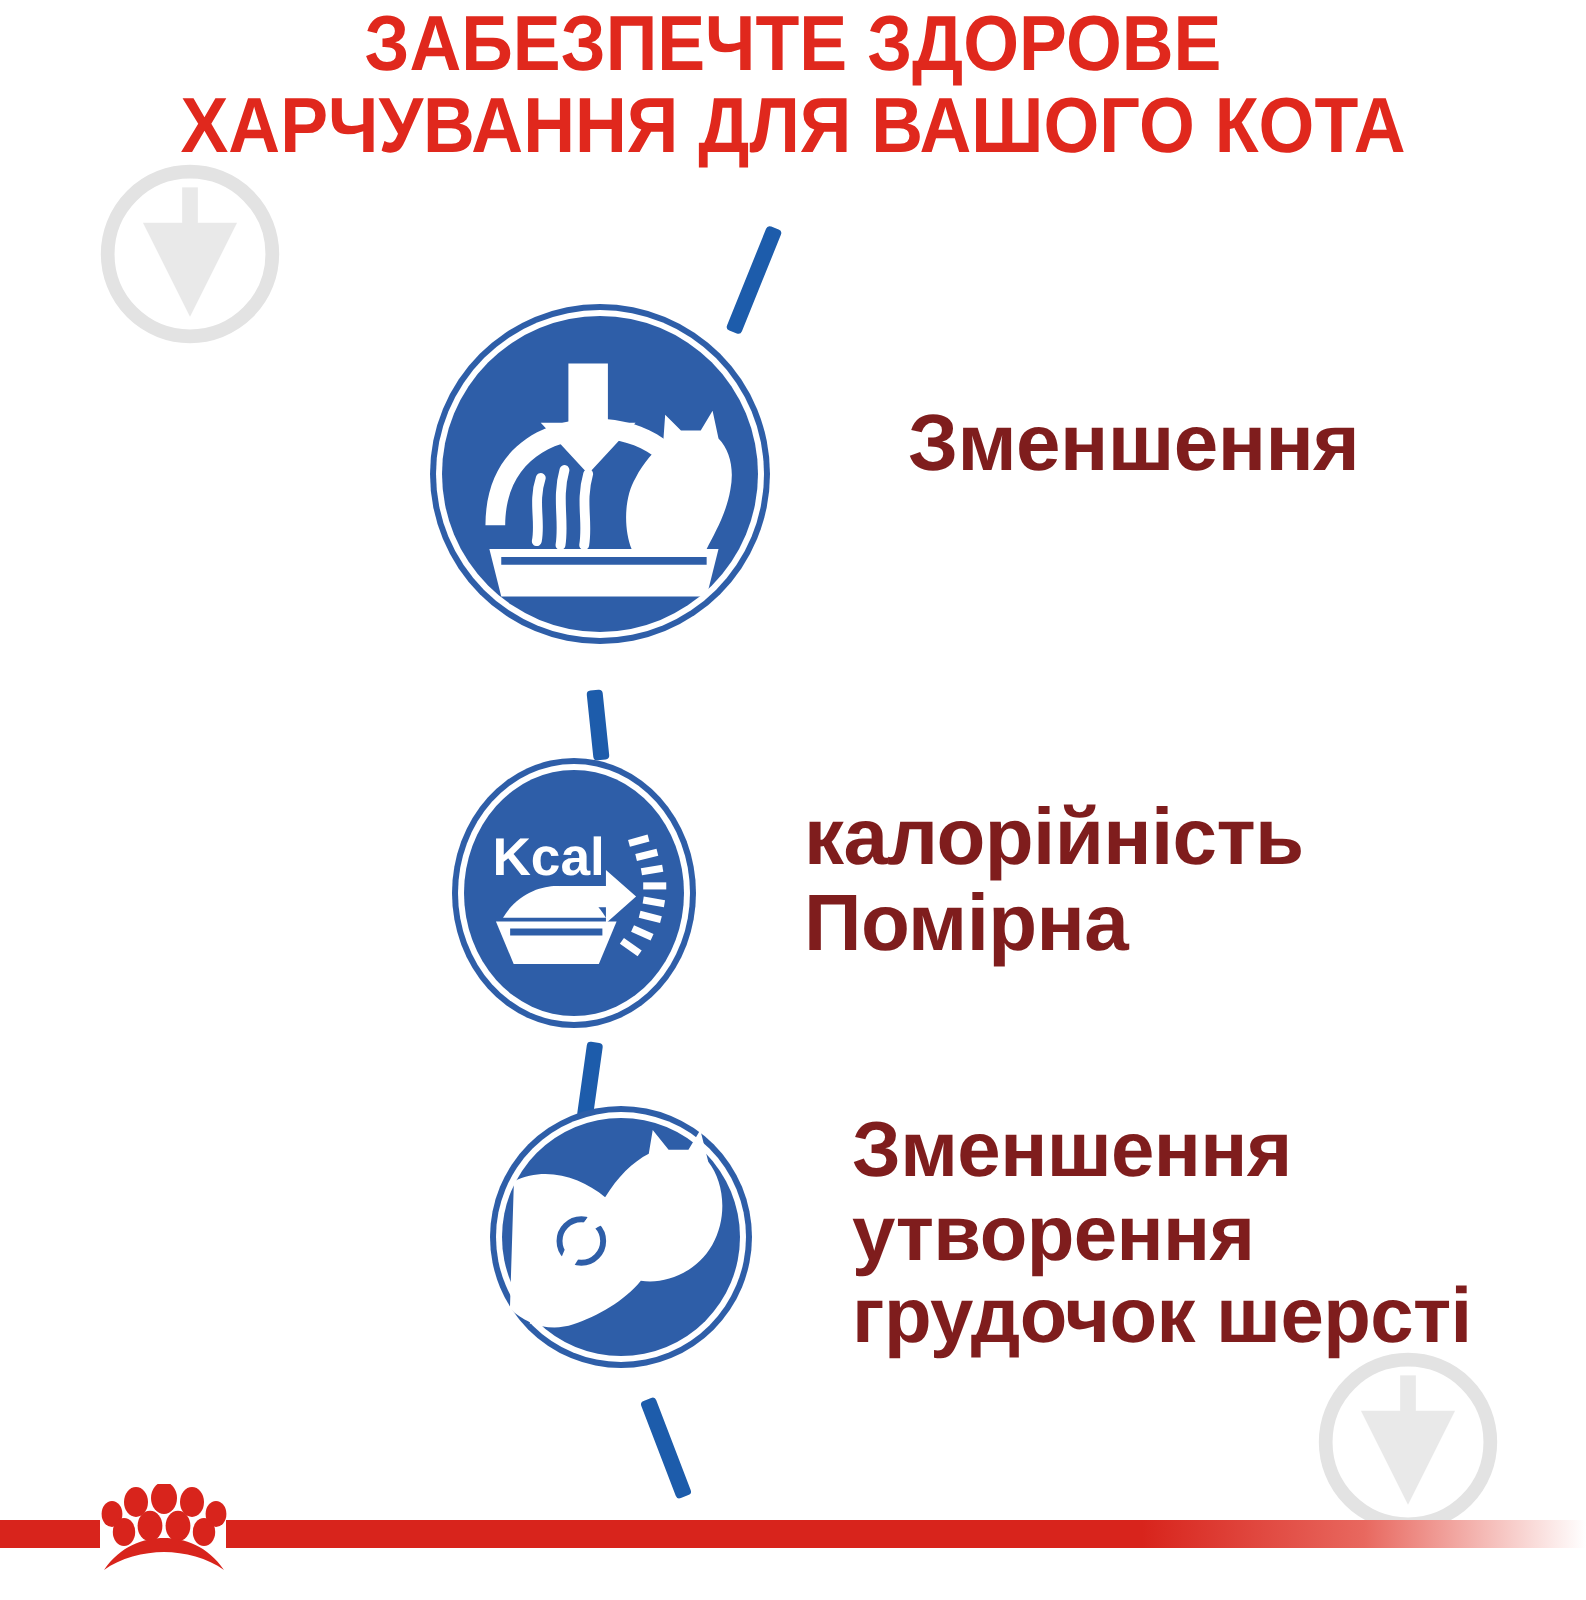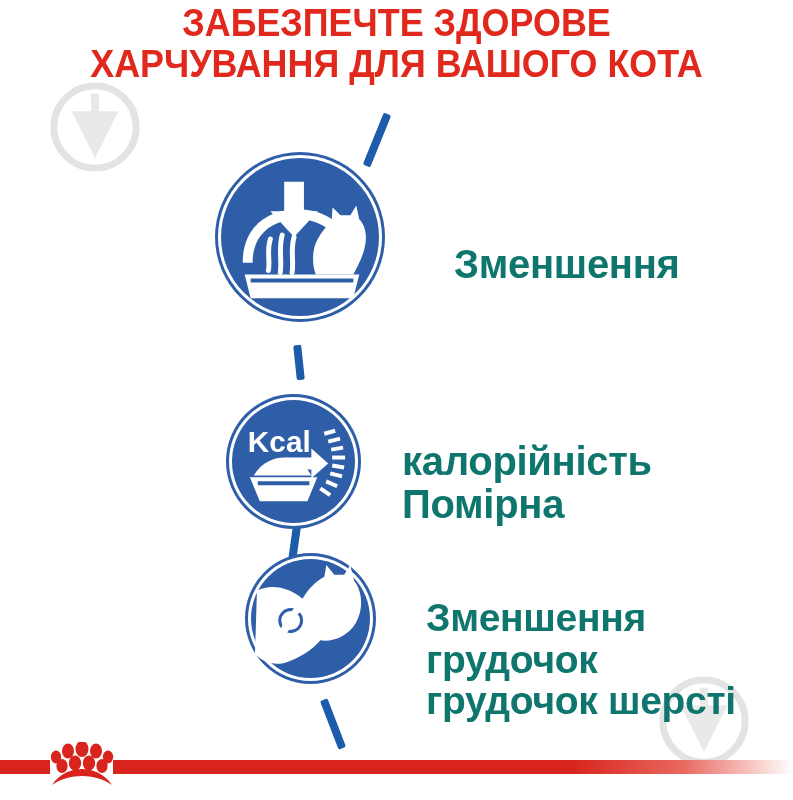--- a/index.html
+++ b/index.html
@@ -40,25 +40,24 @@
     position:absolute;
     border-radius:50%;
     background:#2e5ea8;
     box-shadow:0 0 0 3px #ffffff, 0 0 0 6px #2e5ea8;
   }
   .icon-svg{display:block;width:100%;height:100%;}
 
   
   .feature-text{
     position:absolute;
-    color:#0f766e;
+    color:#7f1d1d;
     font-weight:bold;
     line-height:1.07;
     letter-spacing:-0.3px;
-    margin-top:42px;
   }
   .feature-text .l{display:block;white-space:nowrap;}
 
   
   .footer-bar{
     position:absolute;
     left:0;top:760px;height:14px;width:793px;
     background:linear-gradient(to right,#d8241c 0%,#d8241c 72%,#e8685f 86%,#ffffff 100%);
   }
   .footer-gap{
@@ -111,21 +110,21 @@
 
       <path d="M96 118 C92 108 92 92 98 82 C102 74 108 68 112 64
                L113 50 L121 58 L131 58 L137 48 L140 62
                C146 68 148 78 146 88 C144 100 138 110 134 118 Z" fill="#ffffff"></path>
 
       <path d="M24 118 H140 L134 142 H30 Z" fill="#ffffff"></path>
       <path d="M30 124 H134" stroke="#2e5ea8" stroke-width="4" fill="none"></path>
     </svg>
   </div>
 
-  <div class="icon-circle" style="left:232px;top:400px;width:123px;height:123px;text-align:right;">
+  <div class="icon-circle" style="left:232px;top:385px;width:110px;height:123px;text-align:right;">
     <svg class="icon-svg" viewBox="0 0 124 124" aria-hidden="true">
 
       <text x="16" y="52" fill="#ffffff" font-family="Liberation Sans, sans-serif" font-size="30" font-weight="bold">Kcal</text>
 
       <path d="M54 58 h26 v-9 l17 15 l-17 15 v-9 h-26 z" fill="#ffffff"></path>
 
       <g stroke="#ffffff" stroke-width="4" stroke-linecap="butt">
         <line x1="93" y1="34" x2="104" y2="31"></line>
         <line x1="97" y1="42" x2="109" y2="39"></line>
         <line x1="100" y1="50" x2="112" y2="48"></line>
@@ -166,21 +165,21 @@
     <span class="l">Зменшення</span>
   </div>
 
   <div class="feature-text" style="left:402px;top:398px;font-size:40px;">
     <span class="l">калорійність</span>
     <span class="l">Помірна</span>
   </div>
 
   <div class="feature-text" style="left:426px;top:555px;font-size:39px;">
     <span class="l">Зменшення</span>
-    <span class="l">грудочок</span>
+    <span class="l">утворення</span>
     <span class="l">грудочок шерсті</span>
   </div>
 
   <div class="footer-bar"></div>
   <div class="footer-gap"></div>
   <div class="crown">
     <svg viewBox="0 0 72 44" width="72" height="44" aria-hidden="true">
       <g fill="#d8241c">
         <ellipse cx="36" cy="7" rx="6.5" ry="8"></ellipse>
         <ellipse cx="22" cy="9" rx="6" ry="7.5"></ellipse>

